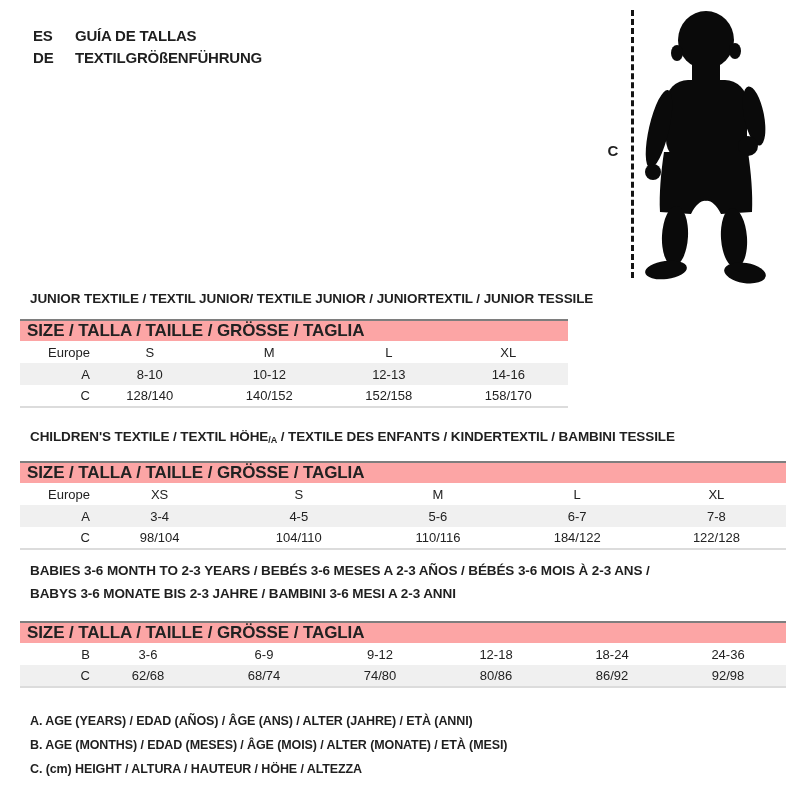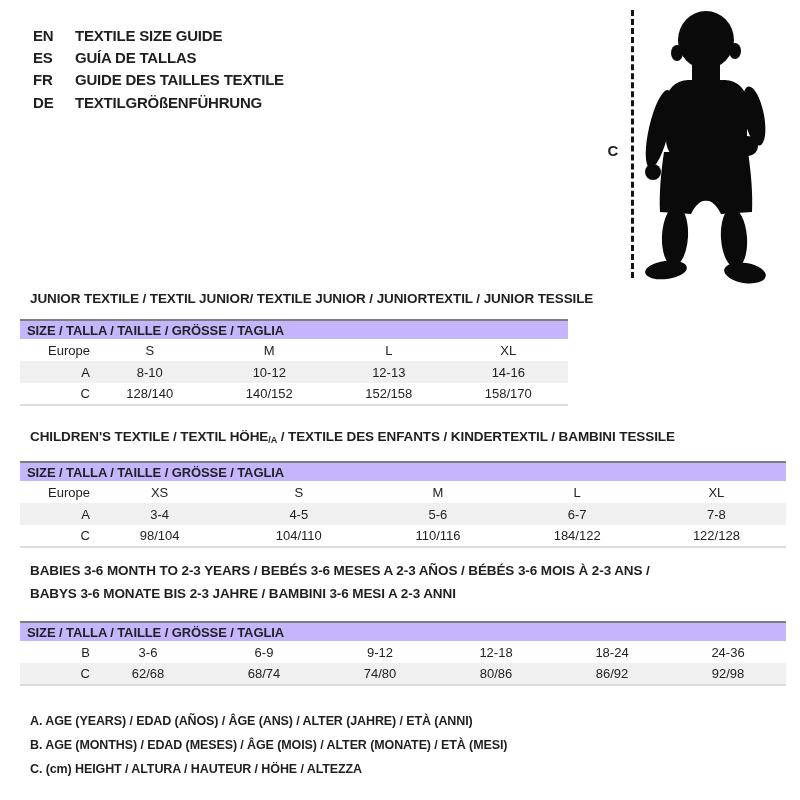--- a/index.html
+++ b/index.html
@@ -34,50 +34,42 @@
     position:absolute;
     border-collapse:collapse;
     table-layout:fixed;
     font-size:13px;
     color:#222222;
     border-bottom:2px solid #dcdcdc;
   }
   .size-table td { height:22px; padding:0; white-space:nowrap; overflow:hidden; }
   .size-table td.hdr {
     height:19px;
-    background:#c4b5fd;
+    background:#fca5a5;
     border-top:2px solid #7e7e7e;
     padding-left:7px;
     font-weight:bold;
-    font-size:13px;
+    font-size:17px;
     letter-spacing:-0.1px;
   }
   .size-table td.lbl { padding-left:7px; text-align:right; }
   .size-table td.val { text-align:center; }
   .size-table tr.shade td { background:#f0f0f0; }
 
   
   .footnotes { left:30px; top:709px; font-size:12.5px; font-weight:bold; letter-spacing:-0.1px; }
   .footnote-line { height:24px; line-height:24px; white-space:nowrap; }
 </style>
 </head>
 <body>
 
 <div class="abs lang-list">
   <div class="lang-row">
-    <span class="lang-code">EN</span>
-    <span class="lang-label">TEXTILE SIZE GUIDE</span>
-  </div>
-  <div class="lang-row">
     <span class="lang-code">ES</span>
     <span class="lang-label">GUÍA DE TALLAS</span>
-  </div>
-  <div class="lang-row">
-    <span class="lang-code">FR</span>
-    <span class="lang-label">GUIDE DES TAILLES TEXTILE</span>
   </div>
   <div class="lang-row">
     <span class="lang-code">DE</span>
     <span class="lang-label">TEXTILGRÖßENFÜHRUNG</span>
   </div>
 </div>
 
 <div class="abs dash-line"></div>
 <div class="abs c-label">C</div>
 <svg class="abs baby-svg" width="128" height="284" viewBox="0 0 128 284" aria-hidden="true">

